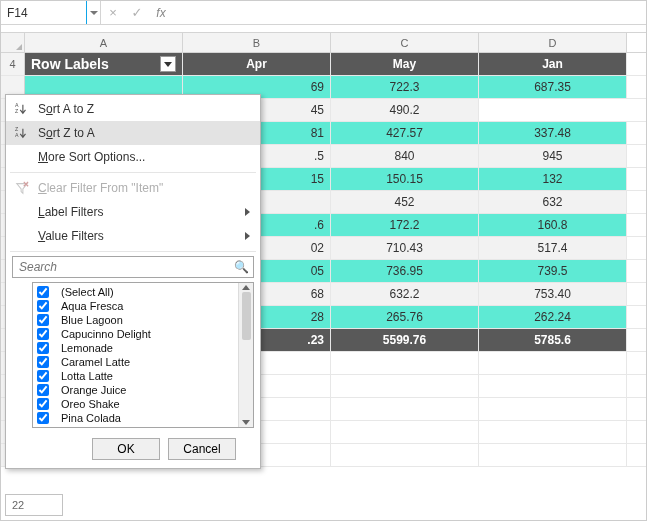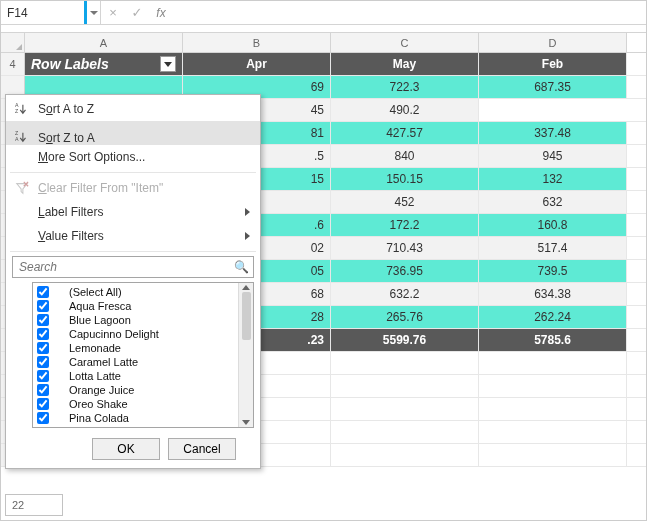--- a/index.html
+++ b/index.html
@@ -17,21 +17,21 @@
   .formula-bar {
     display: flex; align-items: center;
     height: 24px;
     border-bottom: 1px solid #d4d4d4;
     background: #fff;
   }
   .namebox {
     width: 86px; height: 100%;
     display: flex; align-items: center;
     padding-left: 6px;
-    border-right: 3px solid #0ea5e9;
+    border-right: 1px solid #0ea5e9;
   }
   .namebox-dd {
     width: 14px; height: 100%;
     display: flex; align-items: center; justify-content: center;
     border-right: 1px solid #d4d4d4;
   }
   .chev-down { width: 0; height: 0; border-left: 4px solid transparent; border-right: 4px solid transparent; border-top: 4px solid #777; }
   .fbar-btns { display: flex; align-items: center; height: 100%; }
   .fbar-btn {
     width: 24px; height: 100%;
@@ -59,21 +59,21 @@
   .data-row { display: flex; height: 23px; border-bottom: 1px solid #e7e7e7; }
   .row-hdr {
     width: 24px; display: flex; align-items: center; justify-content: center;
     background: #f3f3f3; border-right: 1px solid #d4d4d4; color: #666; font-size: 11px;
   }
   .cell { display: flex; align-items: center; border-right: 1px solid #e7e7e7; padding: 0 6px; }
   .cell.num { justify-content: center; }
 
   .hdr-row .cell { background: #595959; color: #fff; font-weight: bold; }
   .hdr-row .cell.num { justify-content: center; }
-  .hdr-row .cell-A { justify-content: space-between; font-size: 14px; font-style: italic; }
+  .hdr-row .cell-A { justify-content: space-between; font-size: 14px; }
 
   .filter-btn {
     width: 16px; height: 16px; background: #fff; border: 1px solid #999;
     display: flex; align-items: center; justify-content: center;
     cursor: pointer;
   }
   .filter-btn .arr { width: 0; height: 0; border-left: 4px solid transparent; border-right: 4px solid transparent; border-top: 5px solid #333; }
 
   .band-even .cell { background: #f2f2f2; }
   .band-odd  .cell { background: #5eead4; }
@@ -91,21 +91,21 @@
     box-shadow: 2px 2px 5px rgba(0,0,0,0.25);
     padding: 2px 0 6px 0;
     z-index: 10;
   }
   .dd-item {
     display: flex; align-items: center;
     height: 24px; padding: 0 8px;
     cursor: pointer;
     gap: 8px;
   }
-  .dd-item.highlight { background: #e3e3e3; align-items: flex-end; }
+  .dd-item.highlight { background: #e3e3e3; }
   .dd-item.disabled { color: #b0b0b0; cursor: default; }
   .dd-icon { width: 16px; height: 16px; display:flex;align-items:center;justify-content:center; color:#777; position:relative;}
   .dd-icon svg{width:14px;height:14px;}
   .dd-label { flex: 1; white-space: nowrap; }
   .dd-label u { text-decoration: underline; }
   .dd-sub { margin-right: 2px; color: #555; }
   .dd-sub::after { content: ""; display:inline-block; width:0;height:0;border-top:4px solid transparent;border-bottom:4px solid transparent;border-left:5px solid #555;}
 
   .dd-sep { height: 1px; background: #e5e5e5; margin: 3px 4px; }
 
@@ -125,21 +125,21 @@
 
   .checklist-wrap {
     margin: 2px 6px 4px 26px;
     border: 1px solid #a5a5a5;
     height: 146px;
     display: flex;
   }
   .checklist {
     flex: 1; overflow: hidden; padding: 2px 4px;
   }
-  .check-line { display: flex; align-items: center; height: 14px; gap: 20px; font-size: 11px; color:#111;}
+  .check-line { display: flex; align-items: center; height: 14px; gap: 12px; font-size: 11px; color:#111;}
   .check-line input { width: 12px; height: 12px; margin:0;}
   .fake-scroll{
     width:15px;background:#f0f0f0;border-left:1px solid #dcdcdc;
     display:flex;flex-direction:column;justify-content:space-between;align-items:center;
   }
   .fake-scroll .tri{width:0;height:0;border-left:4px solid transparent;border-right:4px solid transparent;}
   .fake-scroll .up{border-bottom:5px solid #666;margin-top:2px;}
   .fake-scroll .dn{border-top:5px solid #666;margin-bottom:2px;}
   .fake-scroll .thumb{width:9px;height:48px;background:#cdcdcd;border-radius:2px;margin-top:2px;}
 
@@ -195,21 +195,21 @@
     <div class="data-row hdr-row">
       <div class="row-hdr">4</div>
       <div class="cell col-A cell-A">
         <span>Row Labels</span>
         <span class="filter-btn">
             <span class="arr"></span>
           </span>
       </div>
       <div class="cell num col-B">Apr</div>
       <div class="cell num col-C">May</div>
-      <div class="cell num col-D">Feb</div>
+      <div class="cell num col-D">Jan</div>
     </div>
 
     <div class="data-row band-odd">
       <div class="row-hdr"></div>
       <div class="cell col-A"></div>
       <div class="cell num col-B" style="justify-content:flex-end">69</div>
       <div class="cell num col-C">722.3</div>
       <div class="cell num col-D">687.35</div>
     </div>
     <div class="data-row band-even">
@@ -265,21 +265,21 @@
       <div class="cell col-A"></div>
       <div class="cell num col-B" style="justify-content:flex-end">05</div>
       <div class="cell num col-C">736.95</div>
       <div class="cell num col-D">739.5</div>
     </div>
     <div class="data-row band-even">
       <div class="row-hdr"></div>
       <div class="cell col-A"></div>
       <div class="cell num col-B" style="justify-content:flex-end">68</div>
       <div class="cell num col-C">632.2</div>
-      <div class="cell num col-D">634.38</div>
+      <div class="cell num col-D">753.40</div>
     </div>
     <div class="data-row band-odd">
       <div class="row-hdr"></div>
       <div class="cell col-A"></div>
       <div class="cell num col-B" style="justify-content:flex-end">28</div>
       <div class="cell num col-C">265.76</div>
       <div class="cell num col-D">262.24</div>
     </div>
     <div class="data-row total-row">
       <div class="row-hdr"></div>

